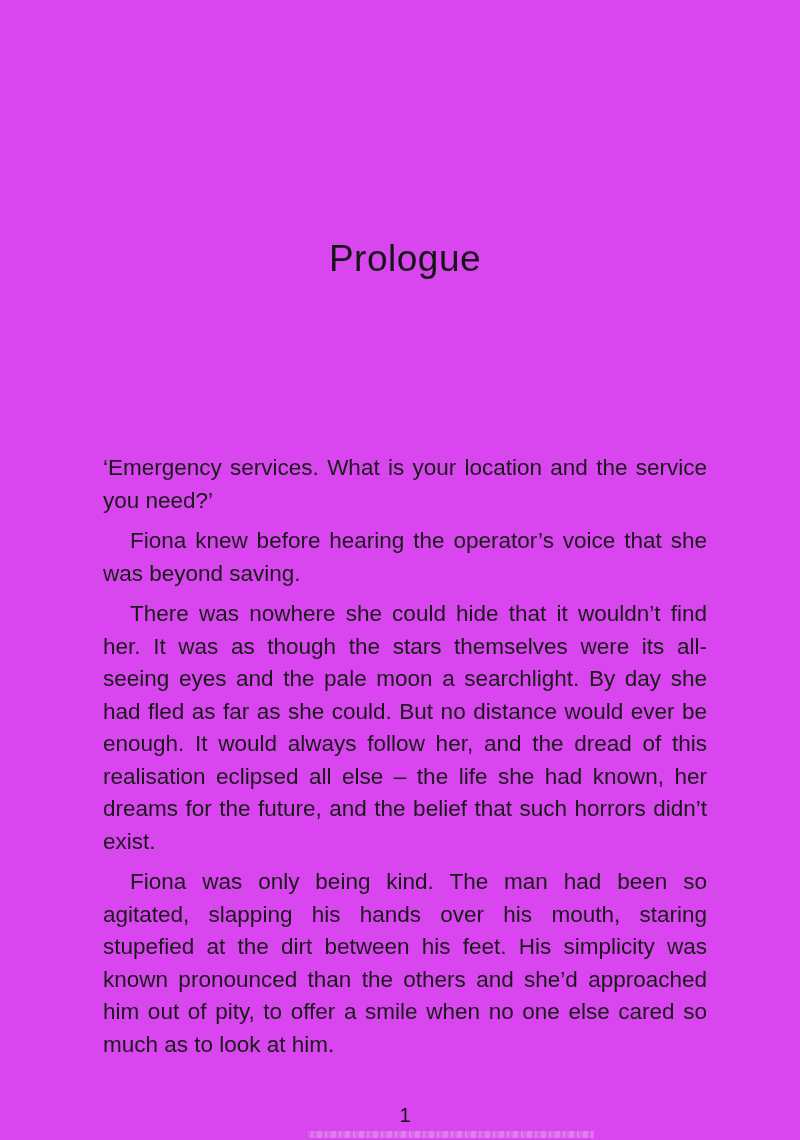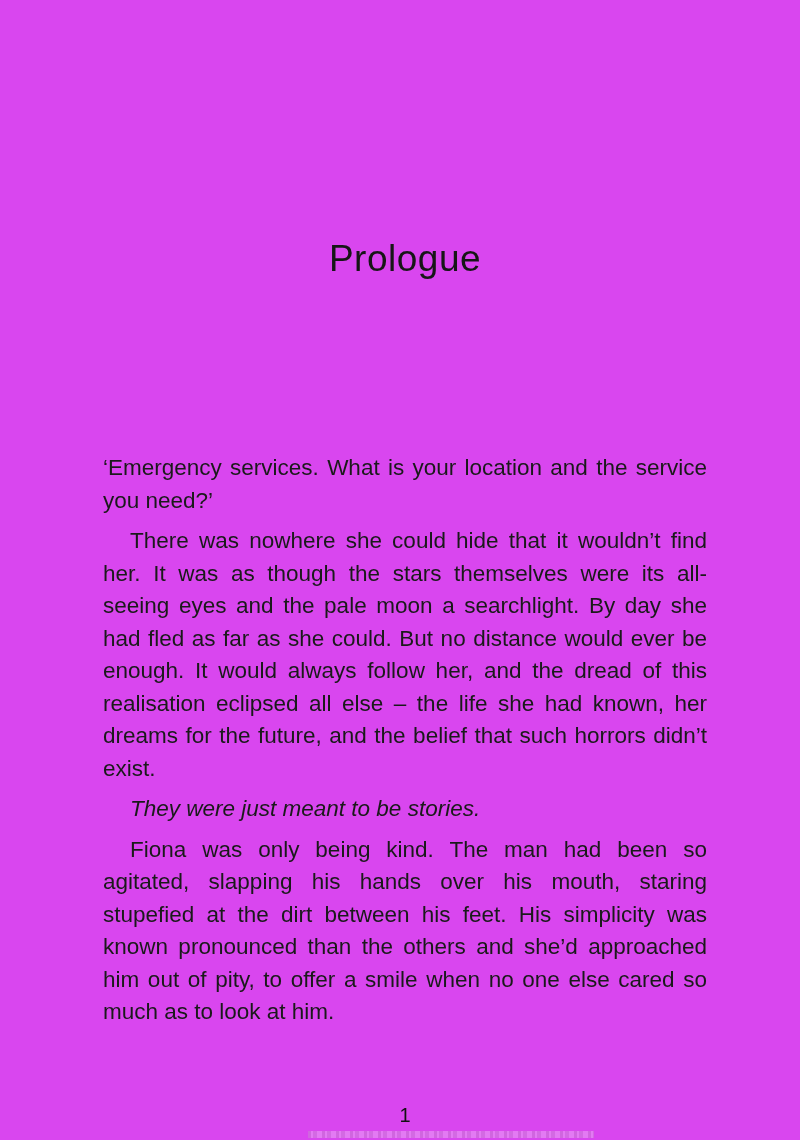--- a/index.html
+++ b/index.html
@@ -76,22 +76,22 @@
 </style>
 </head>
 <body>
 
 <div class="page">
 
   <h1 class="chapter-title">Prologue</h1>
 
   <div class="body-text">
     <p class="para">‘Emergency services. What is your location and the service you need?’</p>
+    <p class="para indent">Fiona knew before hearing the operator’s voice that she was beyond saving.</p>
     <p class="para indent">There was nowhere she could hide that it wouldn’t find her. It was as though the stars themselves were its all-seeing eyes and the pale moon a searchlight. By day she had fled as far as she could. But no distance would ever be enough. It would always follow her, and the dread of this realisation eclipsed all else – the life she had known, her dreams for the future, and the belief that such horrors didn’t exist.</p>
-    <p class="para indent italic">They were just meant to be stories.</p>
     <p class="para indent">Fiona was only being kind. The man had been so agitated, slapping his hands over his mouth, staring stupefied at the dirt between his feet. His simplicity was known pronounced than the others and she’d approached him out of pity, to offer a smile when no one else cared so much as to look at him.</p>
   </div>
 
   <div class="folio">1</div>
 
   <div class="cutoff-imprint"></div>
 
 </div>
 
 </body></html>

